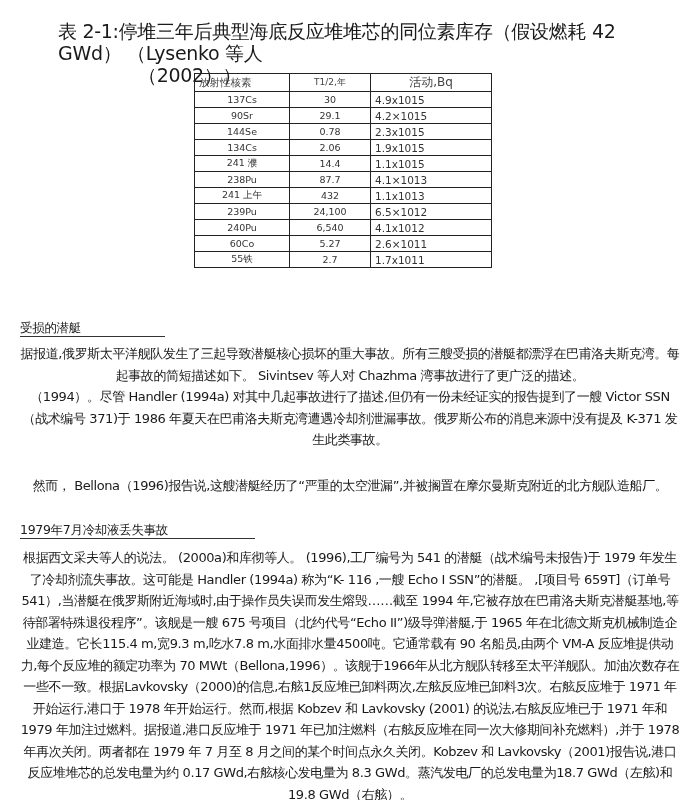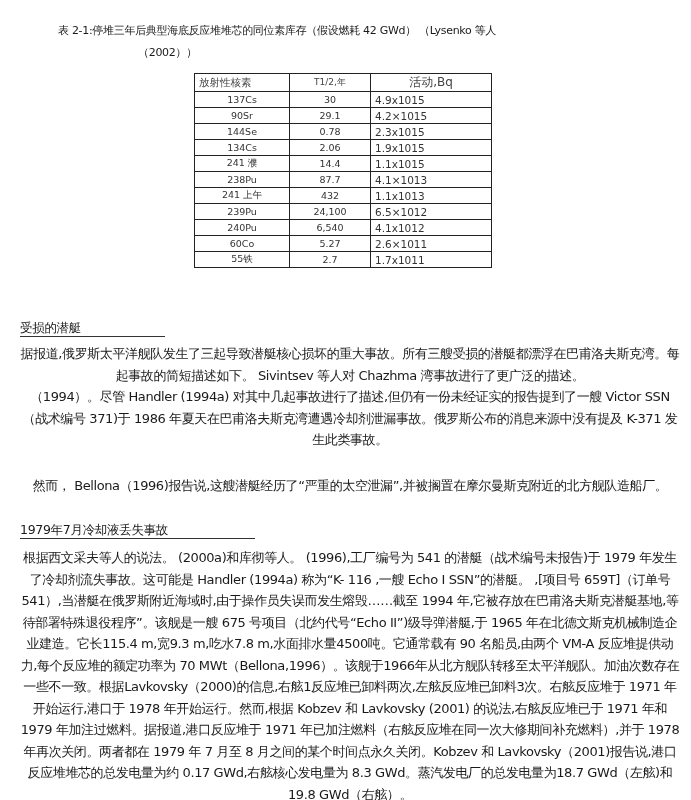--- a/index.html
+++ b/index.html
@@ -3,21 +3,21 @@
 <meta charset="utf-8">
 <style>
   html, body { margin: 0; padding: 0; background: #ffffff; }
   body {
     width: 691px; height: 800px; position: relative; overflow: hidden;
     font-family: "DejaVu Sans", "Liberation Sans", sans-serif;
     color: #1a1a1a;
   }
   .caption {
     position: absolute; left: 58px; top: 20px; width: 620px;
-    font-size: 11px; line-height: 22px; letter-spacing: -0.3px;
+    font-size: 19px; line-height: 22px; letter-spacing: -0.3px;
   }
   .caption .l2 { padding-left: 80px; display: block; }
   table.iso {
     position: absolute; left: 194px; top: 73px; width: 298px;
     border-collapse: collapse; font-size: 9.5px;
   }
   table.iso td, table.iso th {
     border: 1px solid #222; height: 15px; padding: 0 4px;
     font-weight: normal; color: #333;
   }

